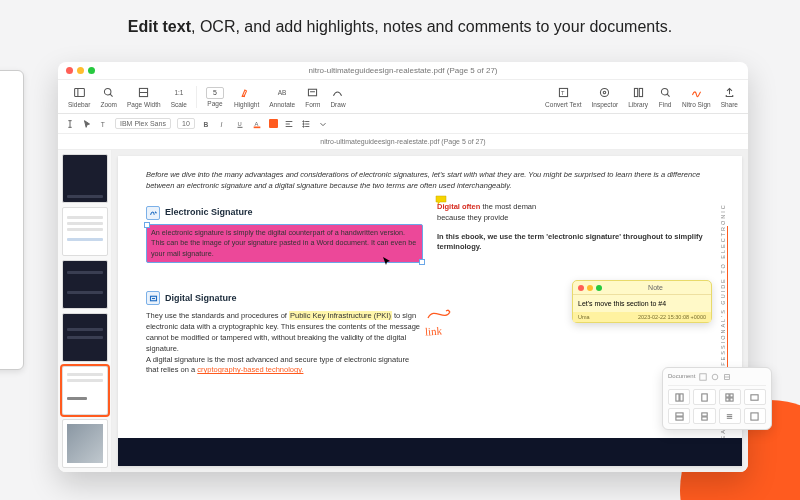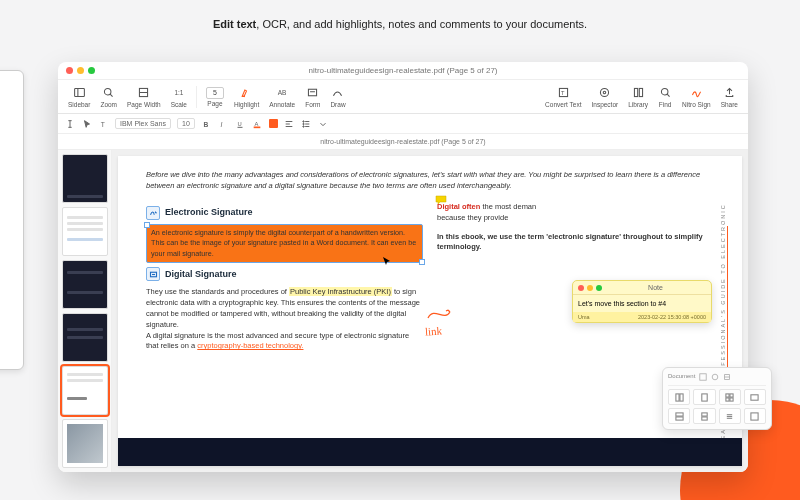--- a/index.html
+++ b/index.html
@@ -2,21 +2,21 @@
 <html><head>
 <meta charset="utf-8">
 <style>
   * { box-sizing: border-box; margin: 0; padding: 0; }
   body {
     font-family: -apple-system, BlinkMacSystemFont, "Segoe UI", sans-serif;
     background: #f4f4f5;
     width: 800px; height: 500px;
     position: relative; overflow: hidden;
   }
-  .hero-text { text-align:center; padding:18px 0 14px; font-size:11px; color:#222;}
+  .hero-text { text-align:center; padding:18px 0 14px; font-size:16px; color:#222;}
   .hero-text strong { font-weight:700; }
   .orange-blob{ position:absolute; right:-60px; bottom:-80px; width:180px;height:180px; background:#ff5b1f; border-radius:50%; z-index:0;}
   .tablet { position:absolute; left:-16px; top:70px; width:40px; height:300px; background:#fff; border:1px solid #ccc; border-radius:6px; box-shadow:0 2px 6px rgba(0,0,0,.1);}
   .window {
     position:absolute; left:58px; top:62px; width:690px; height:410px;
     background:#fff; border-radius:8px; box-shadow:0 12px 30px rgba(0,0,0,.18);
     display:flex; flex-direction:column; z-index:2; overflow:hidden;
   }
   .titlebar{ height:18px; display:flex; align-items:center; padding:0 8px; font-size:8px; color:#777; border-bottom:1px solid #eee;}
   .dots{ display:flex; gap:4px; margin-right:auto;}
@@ -44,21 +44,21 @@
   .thumb.dark .bar{background:#3a3e52;}
   .page-area{ flex:1; background:#f0f0f0; padding:6px; overflow:hidden; position:relative;}
   .page{ background:#fff; width:100%; height:100%; box-shadow:0 1px 3px rgba(0,0,0,.1); padding:14px 28px 8px 28px; position:relative; font-size:7.5px; color:#333; line-height:1.45;}
   .page-intro{font-size:7.5px; margin-bottom:10px;font-style:italic;}
   .cols{ display:flex; gap:14px;}
   .col{ flex:1; }
   .sec-head{ display:flex; align-items:center; gap:5px; margin:4px 0 4px;}
   .sec-head .hicn{ width:14px;height:14px; background:#eaf2fb; border:1px solid #7bb0e8; border-radius:2px; display:flex;align-items:center;justify-content:center;}
   .sec-head .hicn svg{width:9px;height:9px;stroke:#1d6bc1;fill:none;stroke-width:1.5;}
   .sec-head h3{ font-size:9px; color:#1a2a3a; font-weight:700;}
-  .selected-block{ border:1px solid #6aa7e8; background:#f97316; padding:3px 4px; border-radius:2px; position:relative; font-size:7.2px;}
+  .selected-block{ border:1px solid #6aa7e8; background:#ec4899; padding:3px 4px; border-radius:2px; position:relative; font-size:7.2px;}
   .selected-block::before,.selected-block::after{content:"";position:absolute;width:4px;height:4px;background:#fff;border:1px solid #6aa7e8;}
   .selected-block::before{top:-3px;left:-3px;} .selected-block::after{bottom:-3px;right:-3px;}
   .hl{ background:#fff6aa; padding:0 1px;}
   .linktext{ color:#ff5b1f; text-decoration:underline;}
   .page ul{ list-style:disc; padding-left:10px; margin:3px 0;}
   .page ul li{ margin:1px 0;}
   .note-popup{ position:absolute; right:36px; top:130px; width:140px; background:#fff9c8; border:1px solid #e8da6a; border-radius:5px; box-shadow:0 3px 8px rgba(0,0,0,.15); font-size:7px; z-index:5;}
   .note-popup .nhead{ display:flex; align-items:center; padding:3px 5px; border-bottom:1px solid #eee0a0; font-size:7px; color:#666;}
   .note-popup .nhead .ndot{width:6px;height:6px;border-radius:50%; margin-right:3px;}
   .note-popup .nhead .ndot.r{background:#ff5f56;} .ndot.y{background:#ffbd2e;} .ndot.g{background:#27c93f;}
@@ -344,21 +344,21 @@
                 </div>
               <h3>Electronic Signature</h3>
             </div>
             <div class="selected-block">
               <span>An electronic signature is simply the digital counterpart of a handwritten version. This can be the image of your signature pasted in a Word document. It can even be your mail signature.</span>
               <div class="cursor-ptr" style="right:30px;bottom:-4px;"><svg viewBox="0 0 10 10">
                     <path d="M1 1l7 4-3 1-1 3z"></path>
                   </svg></div>
             </div>
 
-            <div class="sec-head" style="margin-top:4px;">
+            <div class="sec-head" style="margin-top:28px;">
               <div class="hicn">
                   <svg viewBox="0 0 12 12">
                     <rect x="2" y="3" width="8" height="6"></rect>
                     <path d="M4 6h4"></path>
                   </svg>
                 </div>
               <h3>Digital Signature</h3>
             </div>
             <p style="margin-top:6px;">
               <span>They use the standards and procedures of </span><span class="hl">Public Key Infrastructure (PKI)</span><span> to sign electronic data with a cryptographic key. This ensures the contents of the message cannot be modified or tampered with, without breaking the validity of the digital signature.</span>

